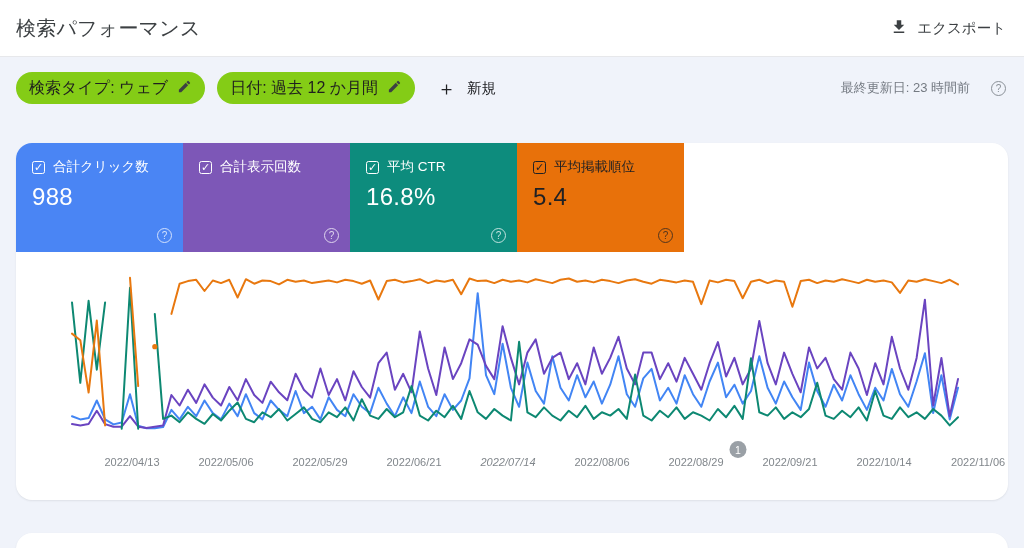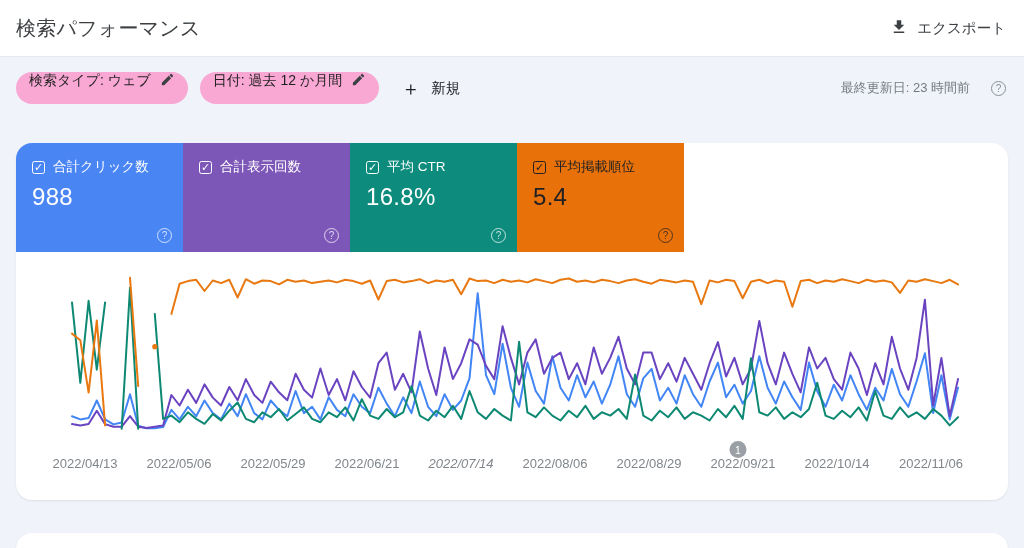--- a/index.html
+++ b/index.html
@@ -10,22 +10,22 @@
   .topbar { position:absolute; top:0; left:0; width:1024px; height:57px; background:#fff;
             border-bottom:1px solid #e7e8eb; display:flex; align-items:center;
             justify-content:space-between; padding:0 18px 0 16px; }
   .page-title { font-size:20px; color:#3c4043; font-weight:400; letter-spacing:.2px; }
   .export-btn { display:flex; align-items:center; gap:9px; cursor:pointer; color:#3c4043; font-size:14.5px; }
   .export-btn svg { width:18px; height:18px; fill:#3c4043; }
 
   
   .filterbar { position:absolute; top:72px; left:16px; right:18px; height:32px;
                display:flex; align-items:center; }
-  .chip { display:flex; gap:9px; height:32px; padding:0 13px;
-          background:#f9a8d4; border-radius:16px; font-size:14px; color:#1f1f1f;
+  .chip { display:flex; align-items:center; gap:9px; height:32px; padding:0 13px;
+          background:#84cc16; border-radius:16px; font-size:16px; color:#1f1f1f;
           margin-right:12px; cursor:pointer; white-space:nowrap; }
   .chip svg { width:15px; height:15px; fill:#3c4043; }
   .new-btn { display:flex; align-items:center; gap:11px; font-size:14.5px; color:#202124;
              margin-left:10px; cursor:pointer; }
   .new-btn .plus { font-size:19px; font-weight:400; line-height:1; }
   .updated { margin-left:auto; display:flex; align-items:center; gap:21px;
              font-size:13px; color:#747a82; }
   .qmark { width:15px; height:15px; border:1.4px solid #8a9097; border-radius:50%;
            display:flex; align-items:center; justify-content:center; font-size:10px;
            color:#8a9097; cursor:pointer; }
@@ -43,21 +43,21 @@
   .metric-label { font-size:13.5px; white-space:nowrap; }
   .metric-value { font-size:24px; margin-top:7px; letter-spacing:.3px; }
   .metric .help { position:absolute; right:11px; bottom:9px; width:15px; height:15px;
                   border:1.4px solid currentColor; border-radius:50%; opacity:.75;
                   display:flex; align-items:center; justify-content:center; font-size:10px; cursor:pointer; }
 
   
   .chart-wrap { position:relative; margin:8px 20px 0 20px; height:222px; }
   .chart-wrap svg { display:block; }
   .x-labels { position:absolute; left:0; top:196px; width:952px; height:16px; }
-  .x-label { position:absolute; transform:translateX(-50%); font-size:13px; color:#80868b; white-space:nowrap; }
+  .x-label { position:absolute; transform:translateX(-50%); font-size:11px; color:#80868b; white-space:nowrap;margin-left:47px; }
   .anno-badge { position:absolute; top:181px; width:17px; height:17px; border-radius:50%;
                 background:#9aa0a6; color:#fff; font-size:10.5px; display:flex; align-items:center;
                 justify-content:center; transform:translateX(-50%); cursor:pointer; }
 
   
   .next-card { position:absolute; left:16px; top:533px; width:992px; height:30px;
                background:#fff; border-radius:16px 16px 0 0; box-shadow:0 1px 2px rgba(60,64,67,.10); }
 </style>
 </head>
 <body>

